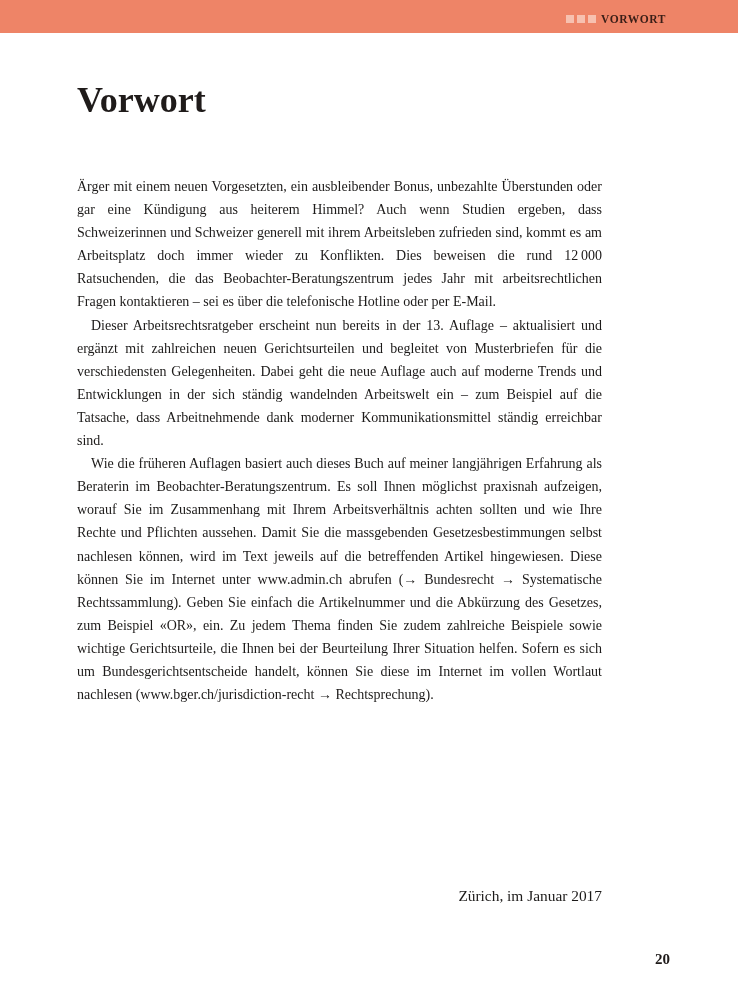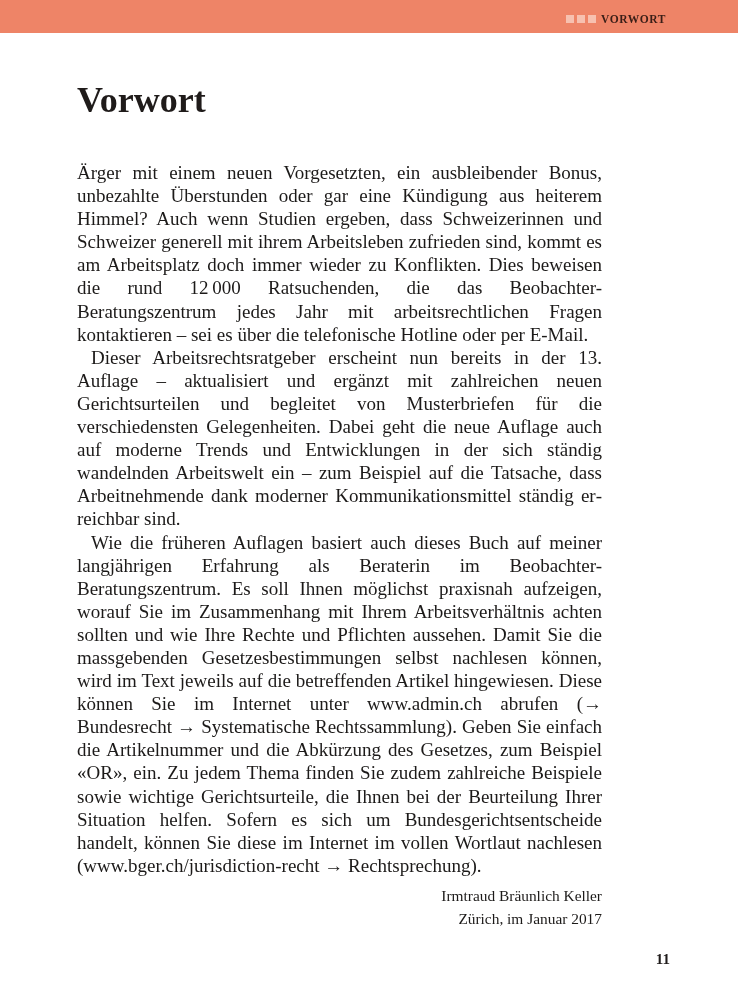--- a/index.html
+++ b/index.html
@@ -52,23 +52,23 @@
       margin: 0;
       font-family: "Liberation Serif", serif;
       font-weight: bold;
       font-size: 36px;
       line-height: 44px;
       color: #1f1b1a;
     }
     .body-text {
       position: absolute;
       left: 77px;
-      top: 161px;
+      top: 175px;
       width: 525px;
-      font-size: 19px;
+      font-size: 14px;
       line-height: 23.1px;
       text-align: justify;
       hyphens: manual;
     }
     .body-text p {
       margin: 0;
     }
     .body-text p + p {
       text-indent: 14px;
     }
@@ -103,17 +103,16 @@
 
 <h1 class="page-title">Vorwort</h1>
 
 <div class="body-text">
   <p>Ärger mit einem neuen Vorgesetzten, ein ausbleibender Bonus, unbezahlte Überstunden oder gar eine Kündigung aus heiterem Himmel? Auch wenn Studien ergeben, dass Schweizerinnen und Schweizer generell mit ihrem Arbeitsleben zufrieden sind, kommt es am Arbeitsplatz doch immer wie­der zu Konflikten. Dies beweisen die rund 12 000 Ratsuchenden, die das Beobachter-Beratungszentrum jedes Jahr mit arbeitsrechtlichen Fragen kontaktieren – sei es über die telefonische Hotline oder per E-Mail.</p>
   <p>Dieser Arbeitsrechtsratgeber erscheint nun bereits in der 13. Auflage – aktualisiert und ergänzt mit zahlreichen neuen Gerichtsurteilen und be­gleitet von Musterbriefen für die verschiedensten Gelegenheiten. Dabei geht die neue Auflage auch auf moderne Trends und Entwicklungen in der sich ständig wandelnden Arbeitswelt ein – zum Beispiel auf die Tatsache, dass Arbeitnehmende dank moderner Kommunikationsmittel ständig er­reichbar sind.</p>
   <p>Wie die früheren Auflagen basiert auch dieses Buch auf meiner langjäh­rigen Erfahrung als Beraterin im Beobachter-Beratungszentrum. Es soll Ihnen möglichst praxisnah aufzeigen, worauf Sie im Zusammenhang mit Ihrem Arbeitsverhältnis achten sollten und wie Ihre Rechte und Pflichten aussehen. Damit Sie die massgebenden Gesetzesbestimmungen selbst nachlesen können, wird im Text jeweils auf die betreffenden Artikel hin­gewiesen. Diese können Sie im Internet unter www.admin.ch abrufen (→ Bundesrecht → Systematische Rechtssammlung). Geben Sie einfach die Artikelnummer und die Abkürzung des Gesetzes, zum Beispiel «OR», ein. Zu jedem Thema finden Sie zudem zahlreiche Beispiele sowie wich­tige Gerichtsurteile, die Ihnen bei der Beurteilung Ihrer Situation helfen. Sofern es sich um Bundesgerichtsentscheide handelt, können Sie diese im Internet im vollen Wortlaut nachlesen (www.bger.ch/jurisdiction-recht → Rechtsprechung).</p>
 </div>
 
 <div class="signature">
-  <div>Irmtraud Bräunlich Keller</div>
   <div>Zürich, im Januar 2017</div>
 </div>
 
-<div class="page-number">11</div>
+<div class="page-number">20</div>
 
 </body></html>

